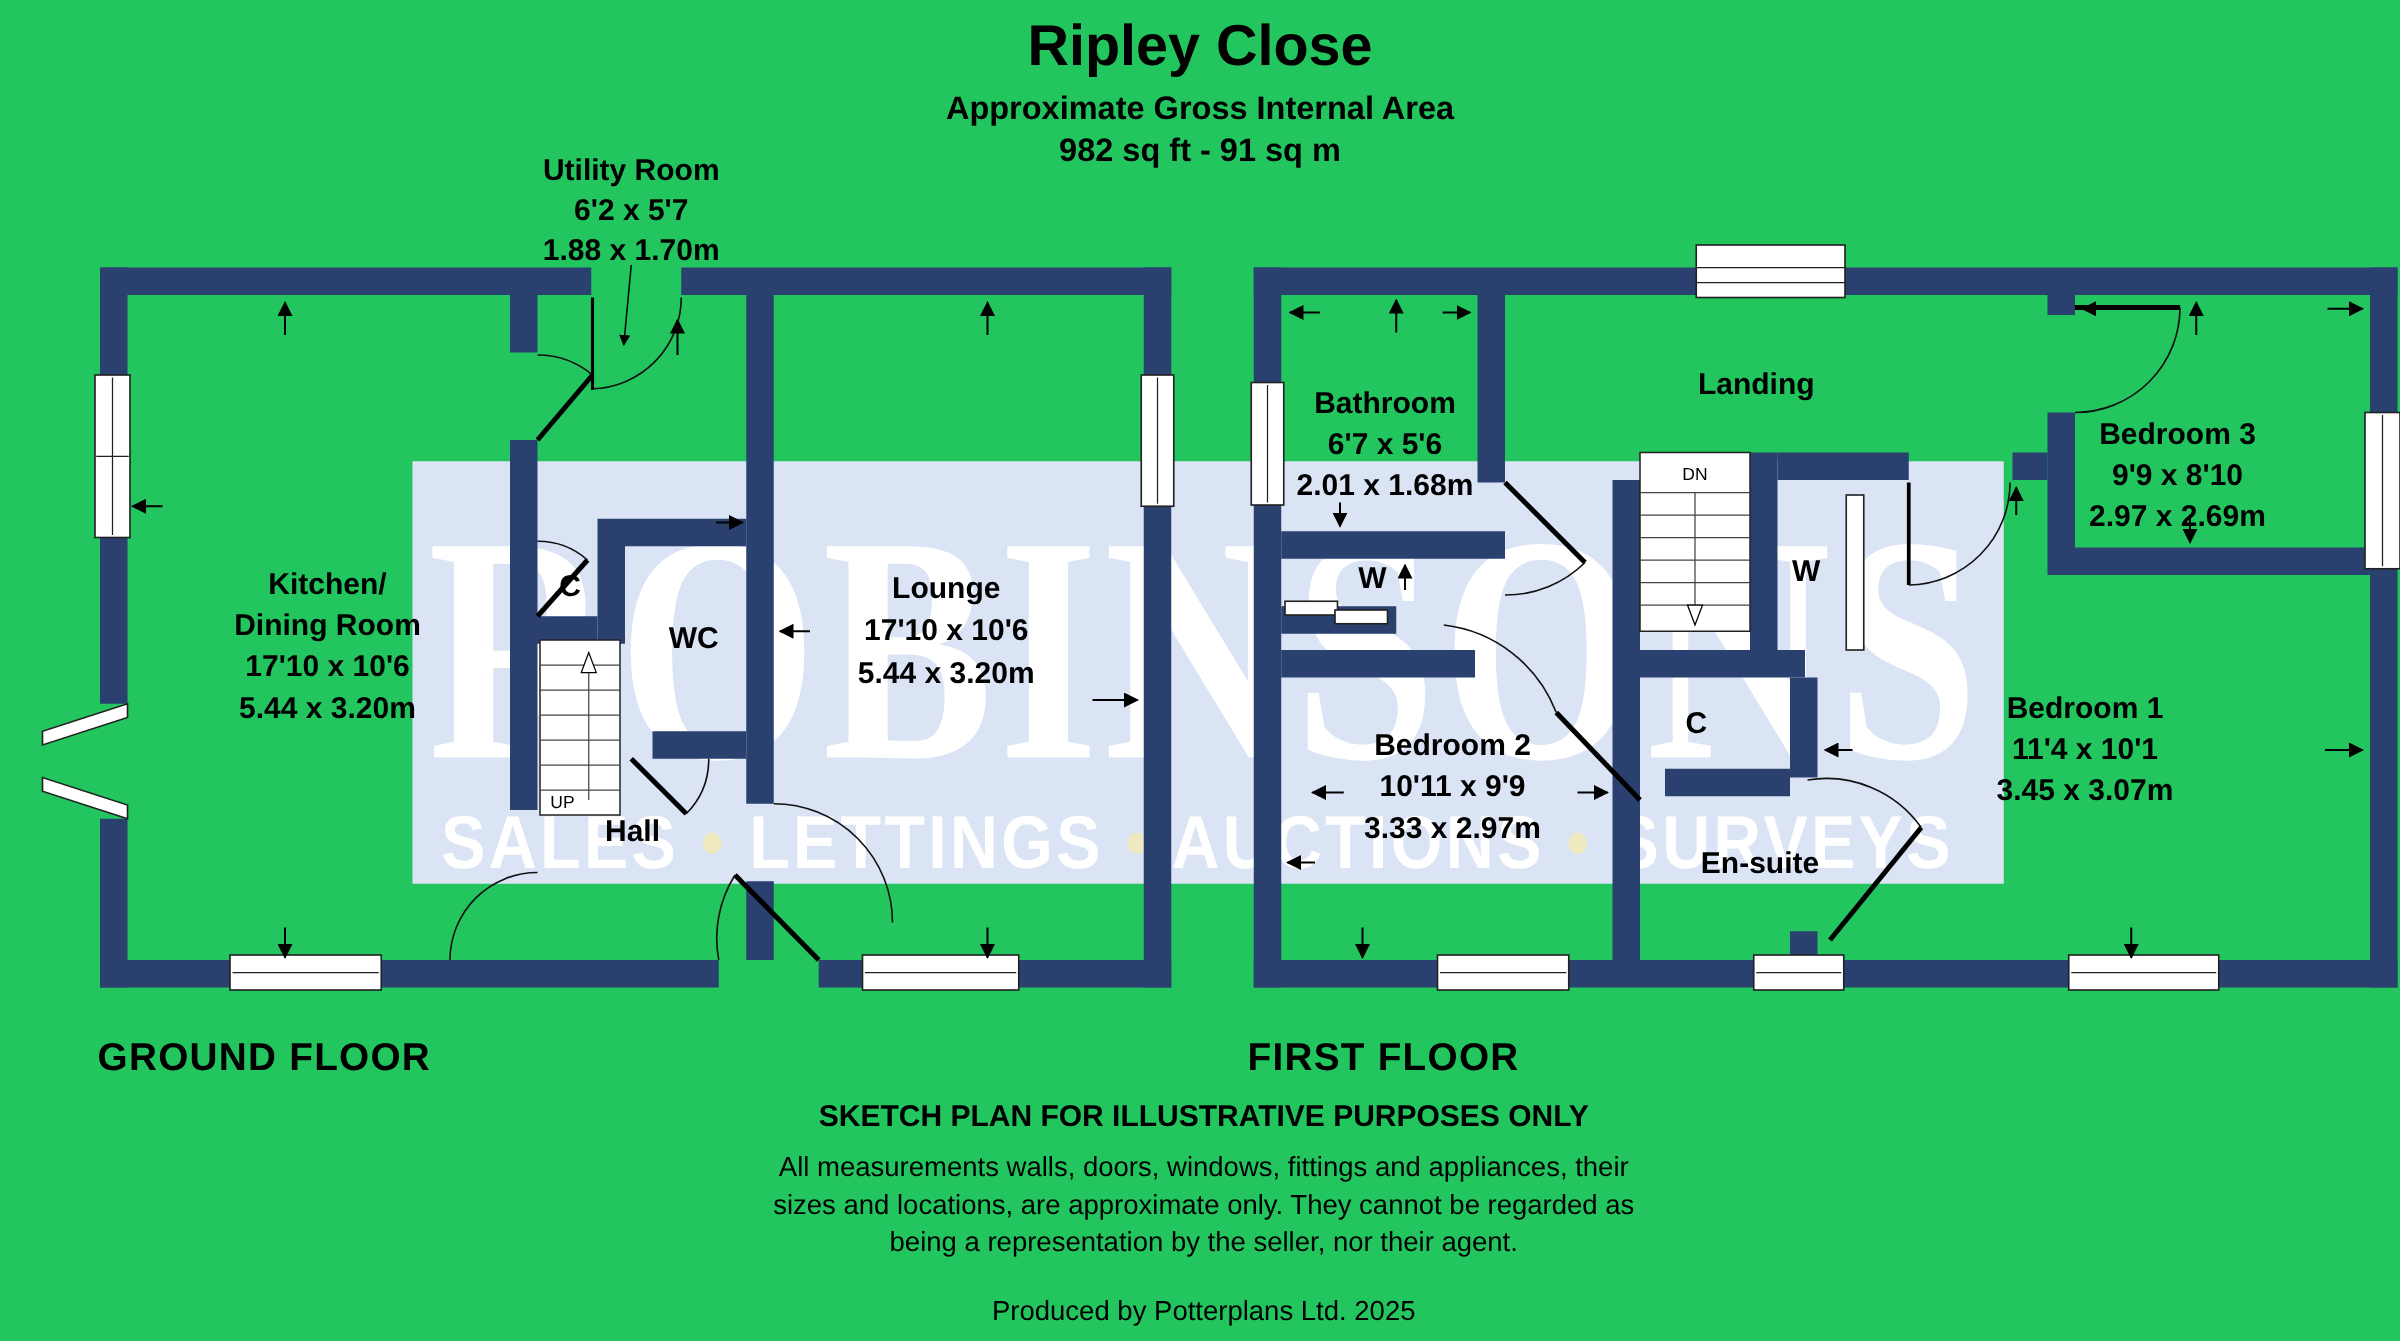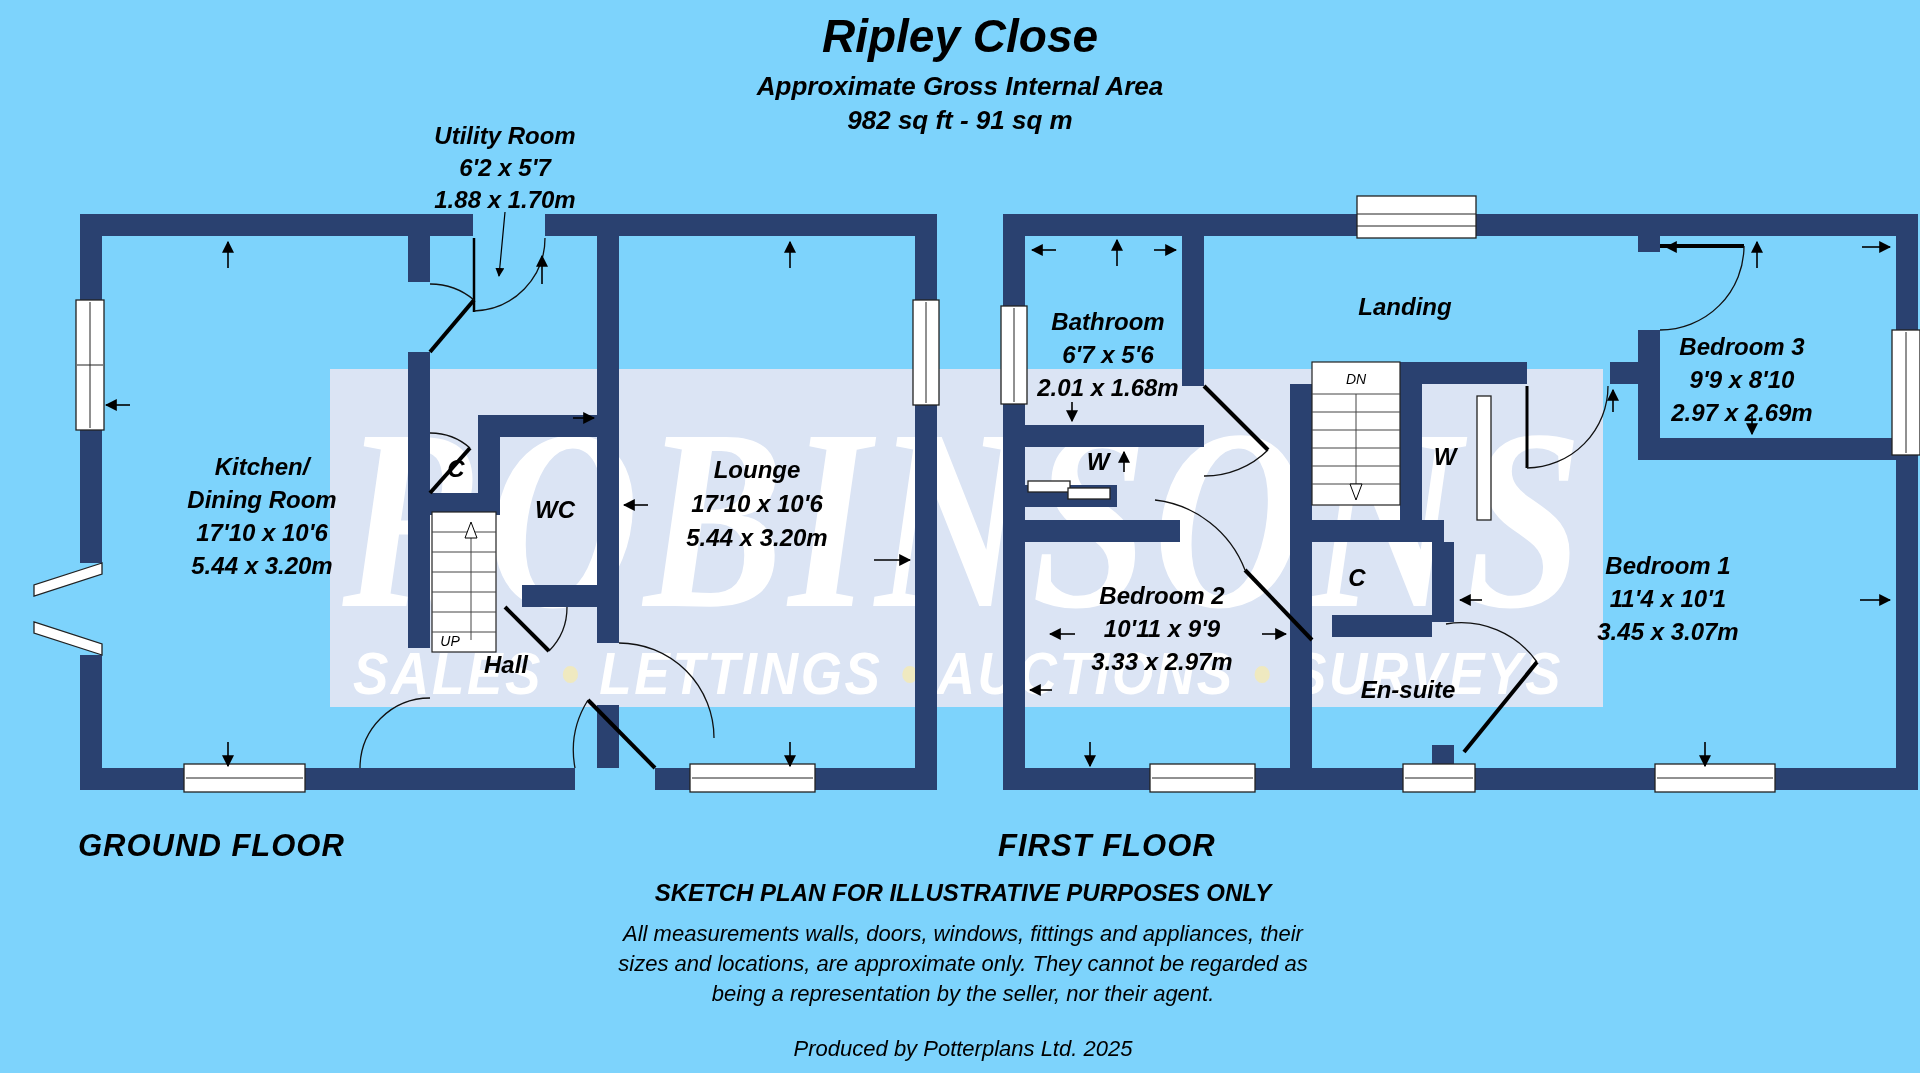--- a/index.html
+++ b/index.html
@@ -1,17 +1,17 @@
 <!DOCTYPE html>
 <html style="--wall: #2a4170; --band: #dbe4f4; --wmtext: #ffffff;"><head>
 <meta charset="utf-8">
 <style>
   html,body{margin:0;padding:0;background:#ffffff;}
-  .page{position:relative;width:1920px;height:1073px;background:#7dd3fc;overflow:hidden;
-        font-family:"Liberation Sans",sans-serif;font-style:italic;}
+  .page{position:relative;width:1920px;height:1073px;background:#22c55e;overflow:hidden;
+        font-family:"Liberation Sans",sans-serif;}
   svg{display:block;}
   .wall{fill:var(--wall,#2a4170);stroke:none;}
   .win{fill:#ffffff;stroke:#222222;stroke-width:1.3;}
   .winline{stroke:#222222;stroke-width:1;fill:none;}
   .arc{stroke:#111111;stroke-width:1.3;fill:none;}
   .leaf{stroke:#000000;stroke-width:4;fill:none;stroke-linecap:butt;}
   .stairbox{fill:#ffffff;stroke:#222222;stroke-width:1.2;}
   .tread{stroke:#444444;stroke-width:1;fill:none;}
   .dim{stroke:#000000;stroke-width:1.6;fill:none;}
   .leader{stroke:#000000;stroke-width:1.2;fill:none;}

